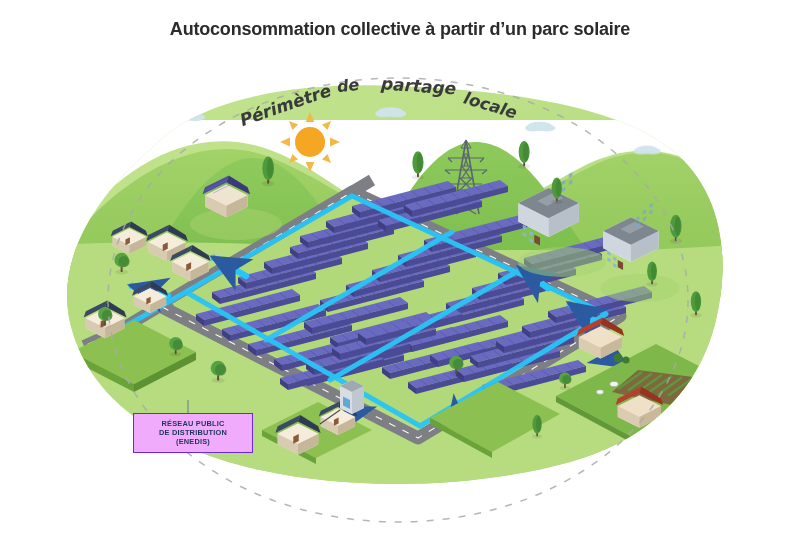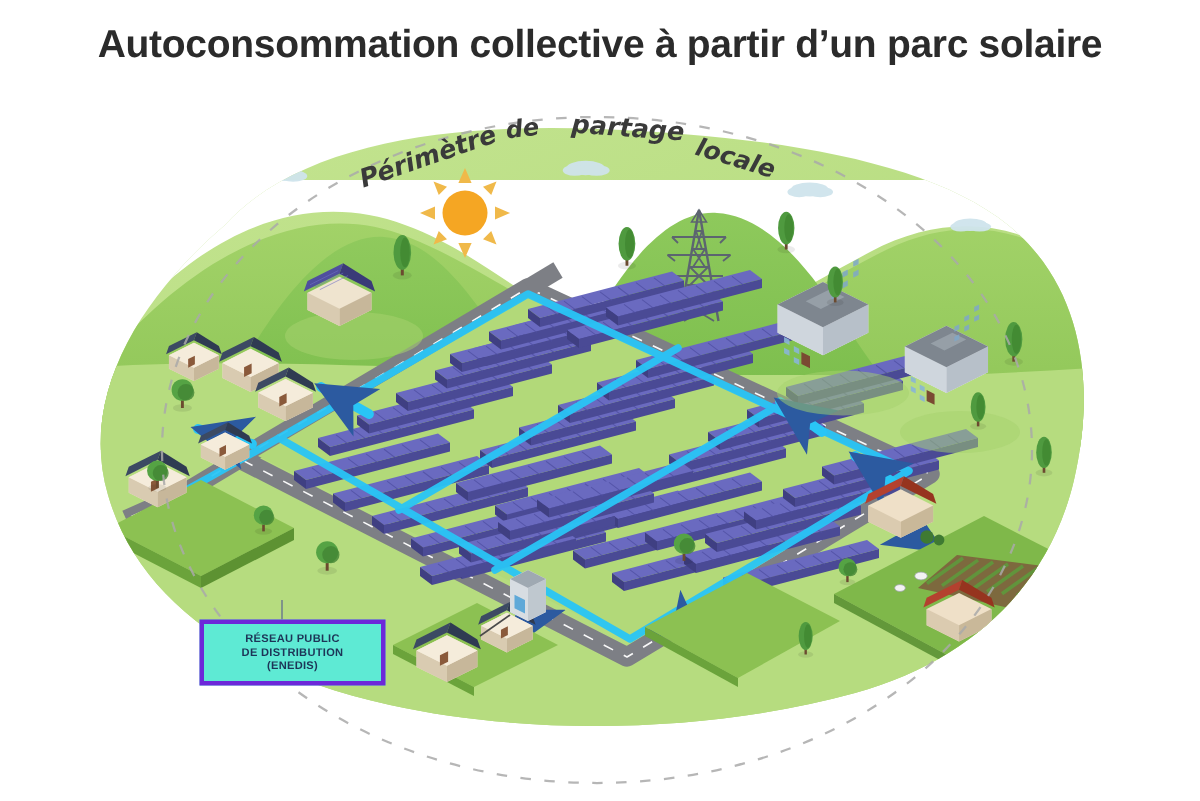--- a/index.html
+++ b/index.html
@@ -12,41 +12,41 @@
   #stage{position:absolute;inset:0;width:800px;height:534px;}
   #stage svg{display:block;width:800px;height:534px;}
 
   
   .title-wrap{
     position:absolute;left:0;top:0;width:800px;height:58px;
     display:flex;align-items:center;justify-content:center;
     z-index:40;pointer-events:none;
   }
   .title{
-    font-size:26px;font-weight:bold;color:#2b2b2b;
+    font-size:18px;font-weight:bold;color:#2b2b2b;
     letter-spacing:-0.2px;white-space:nowrap;
     font-family:"Liberation Sans","DejaVu Sans",sans-serif;
   }
 
   
   .arc-word{
     position:absolute;z-index:35;pointer-events:none;
     font-family:"DejaVu Sans","Liberation Sans",sans-serif;
     font-style:italic;font-weight:600;color:#3a3a3a;
     white-space:nowrap;
   }
   .w-perimetre{left:238px;top:95px;font-size:17px;transform:rotate(-19deg);}
   .w-de{left:337px;top:76px;font-size:16px;transform:rotate(-7deg);}
   .w-partage{left:381px;top:76px;font-size:17px;transform:rotate(4deg);}
   .w-locale{left:463px;top:96px;font-size:16.5px;transform:rotate(17deg);}
 
   
   .callout{
     position:absolute;left:133px;top:413px;width:110px;
-    background:#5eead4;border:3px solid #6d28d9;
+    background:#f0abfc;border:1px solid #6d28d9;
     padding:5px 4px 6px 4px;z-index:45;
     text-align:center;line-height:1.22;
   }
   .callout span{
     display:block;font-size:7.4px;font-weight:bold;color:#1d3557;
     letter-spacing:0.2px;
     font-family:"Liberation Sans","DejaVu Sans",sans-serif;
   }
 </style>
 </head>

